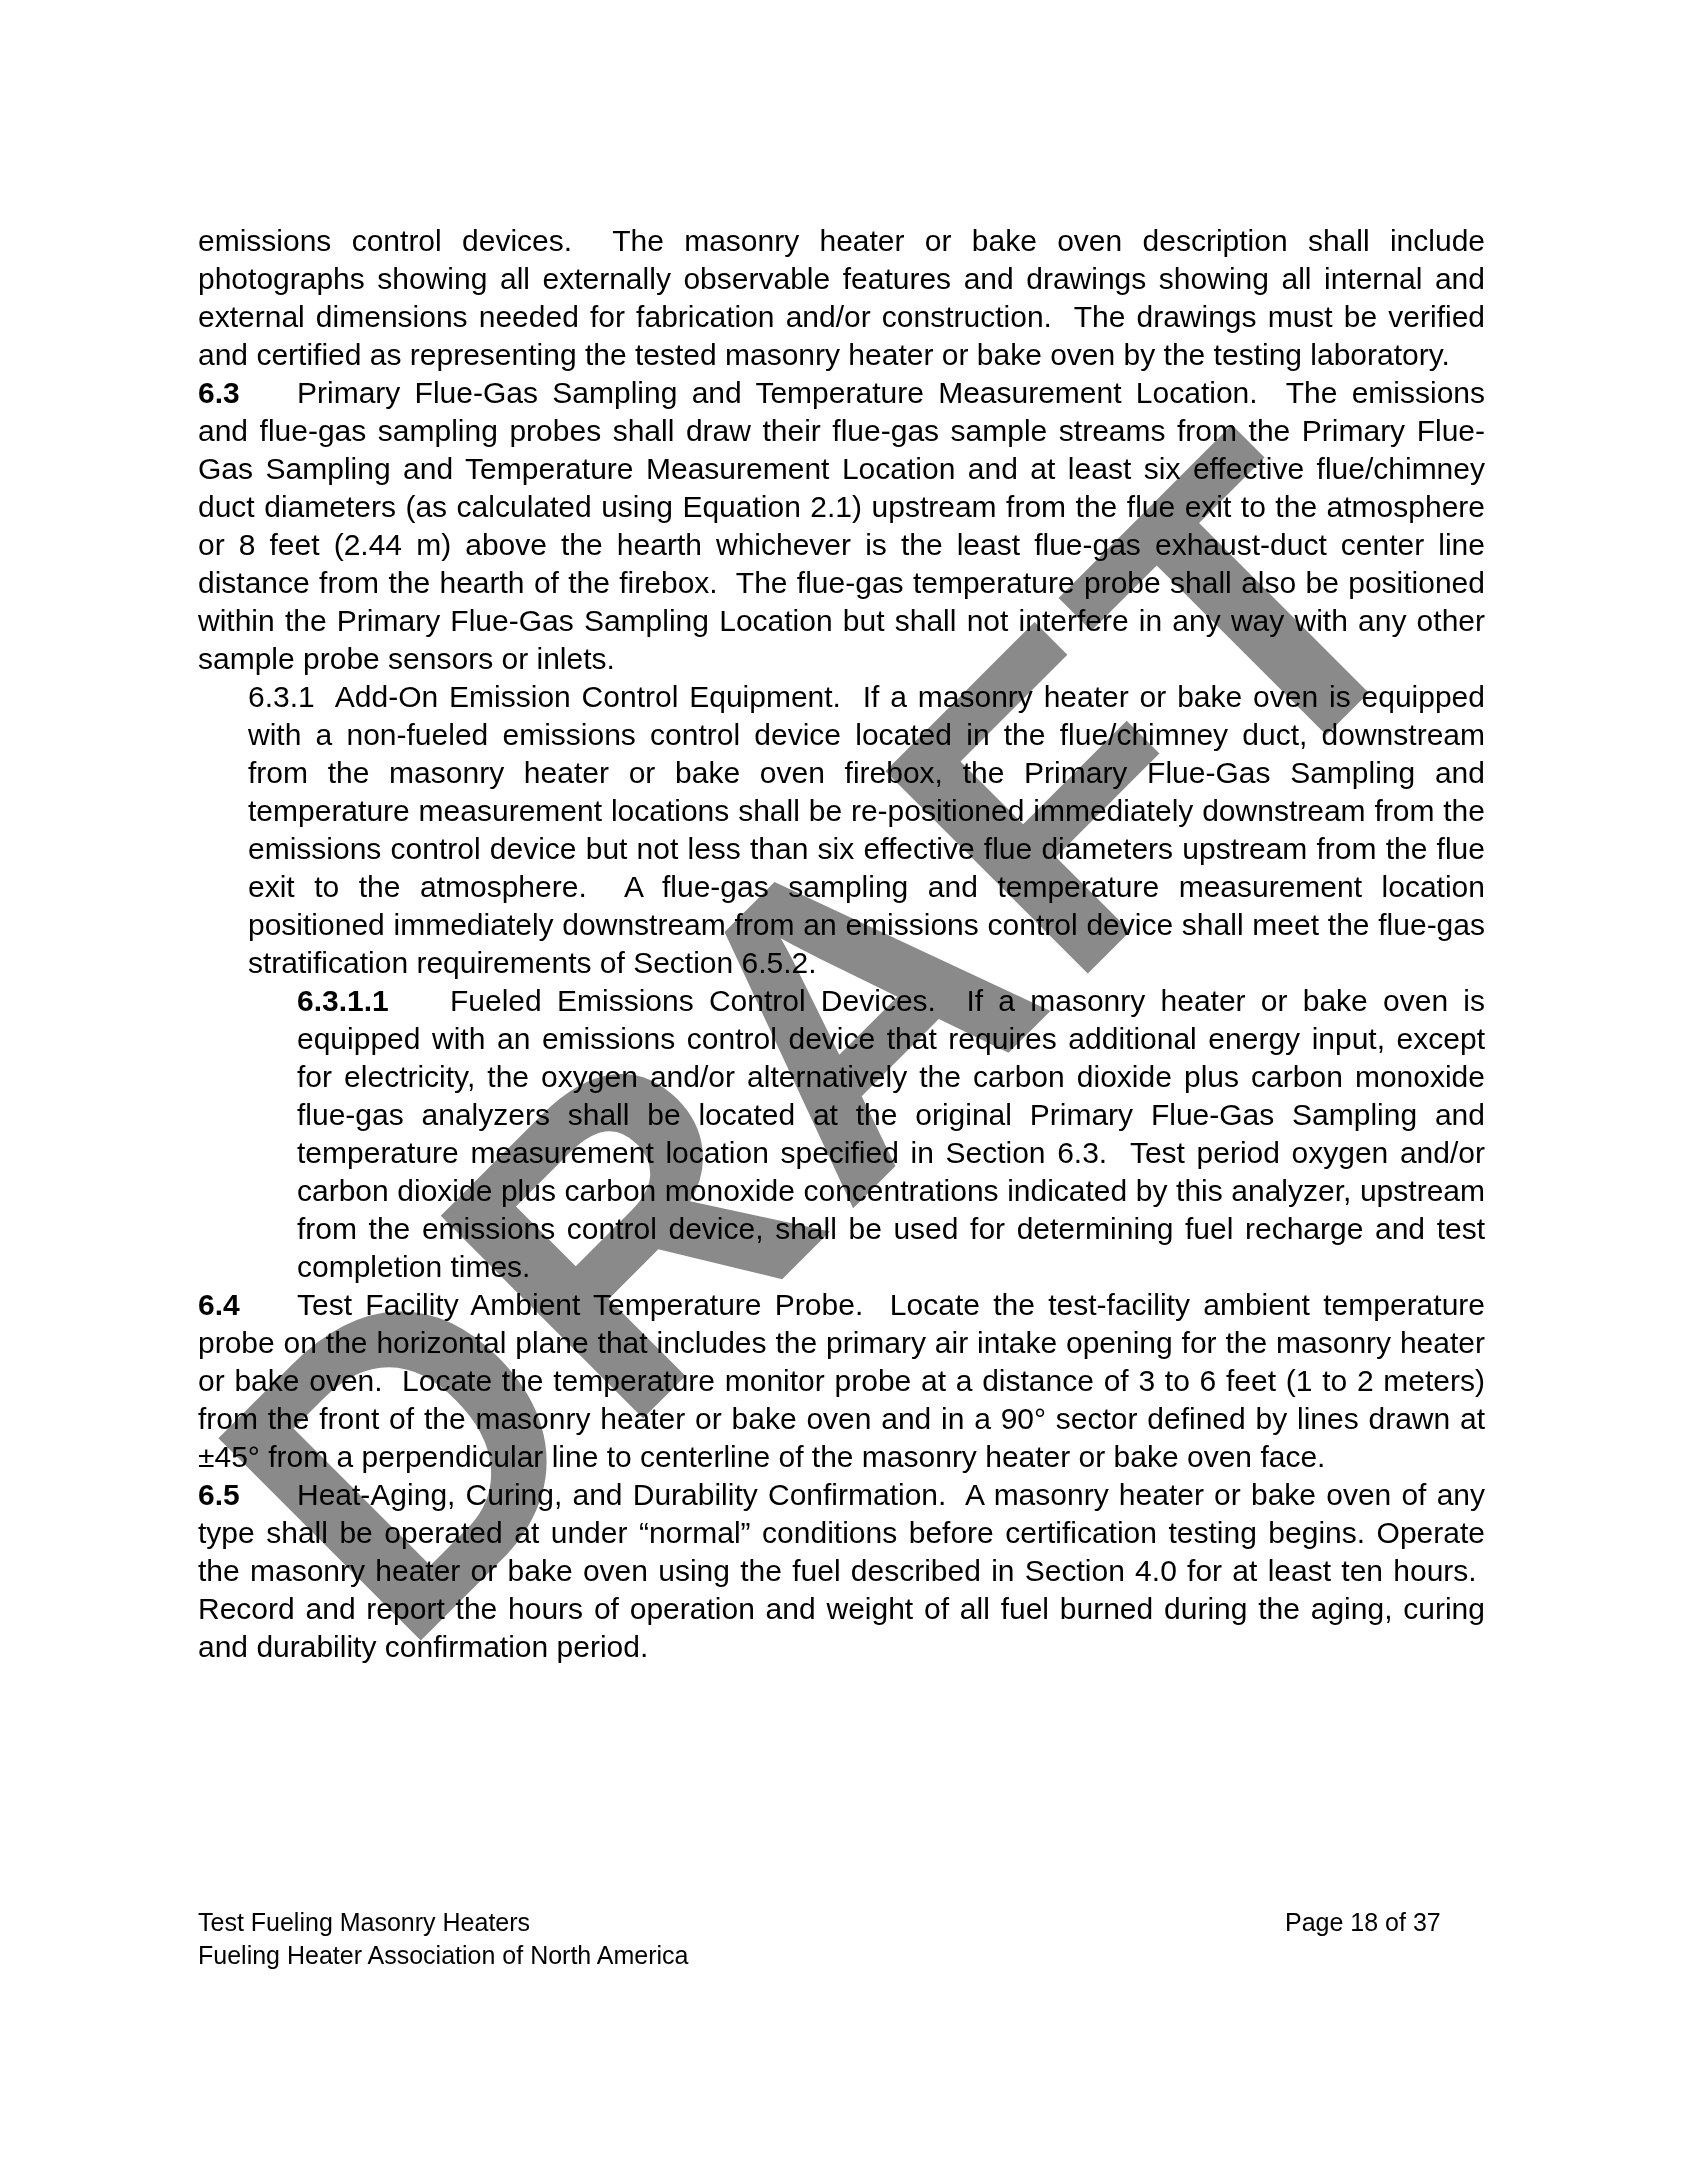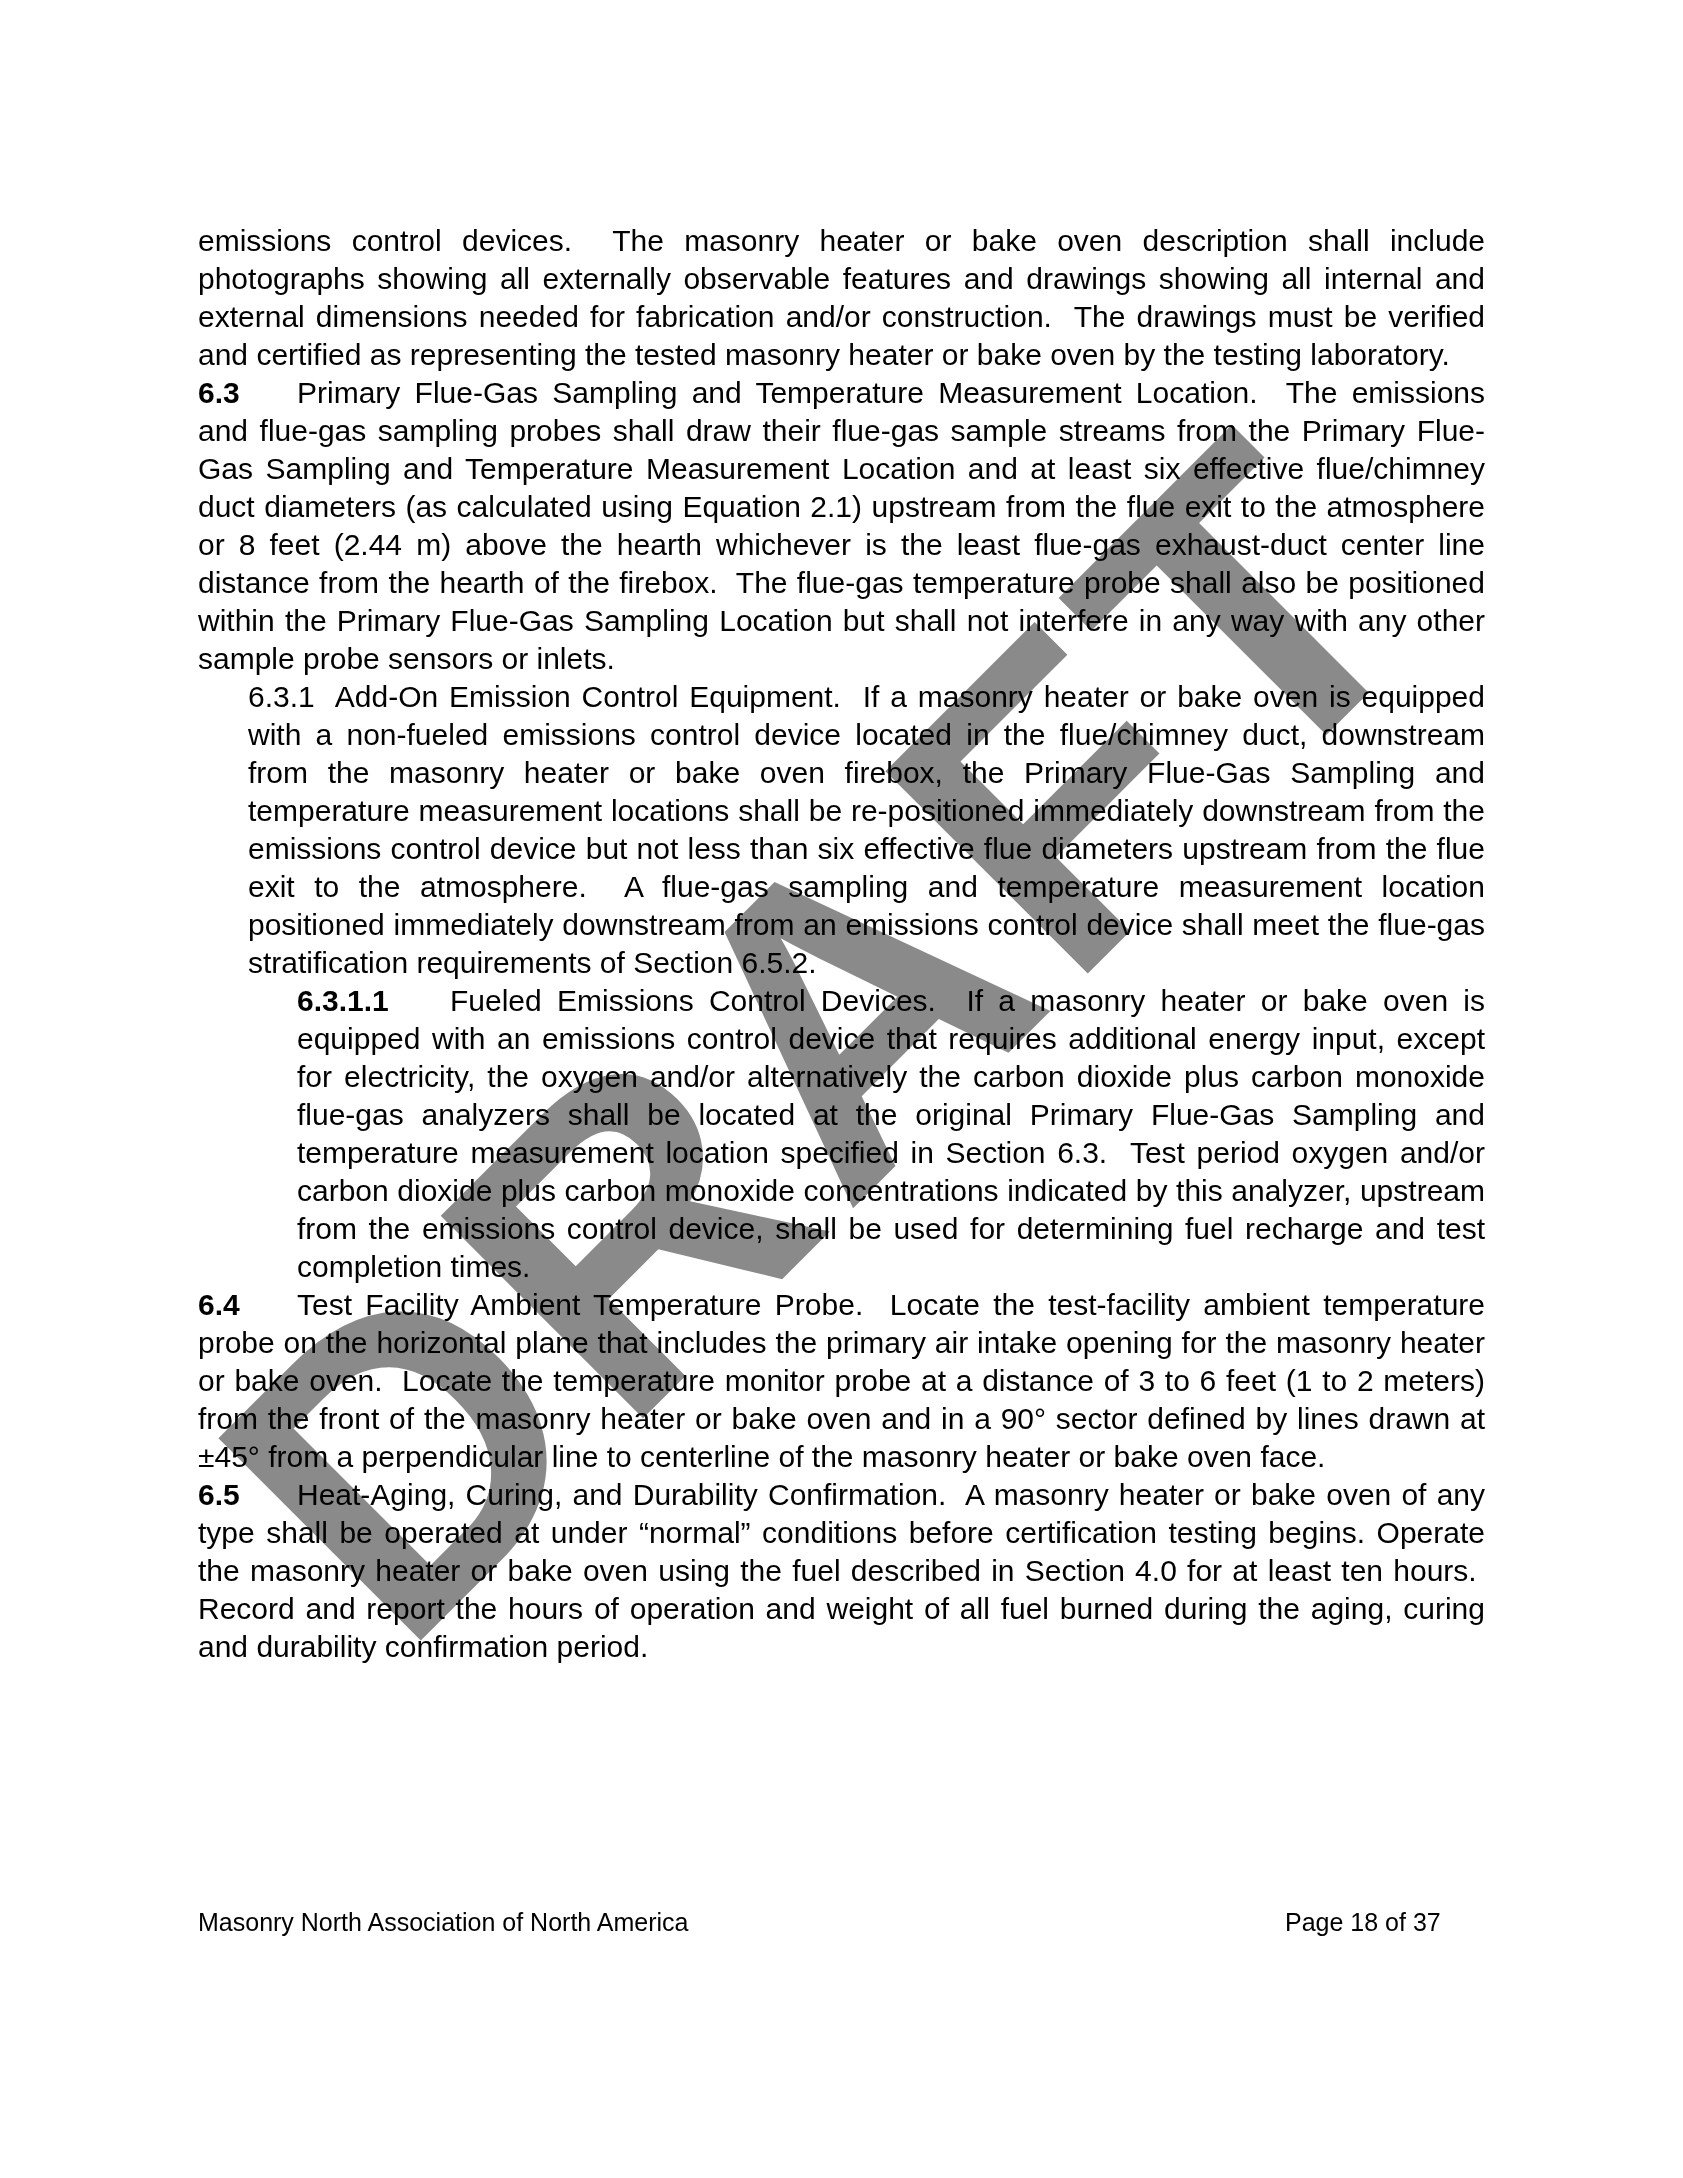--- a/index.html
+++ b/index.html
@@ -61,19 +61,20 @@
       <p class="para" style="margin-left: 0px;"><span>emissions control devices.&nbsp; The masonry heater or bake oven description shall include photographs showing all externally observable features and drawings showing all internal and external dimensions needed for fabrication and/or construction.&nbsp; The drawings must be verified and certified as representing the tested masonry heater or bake oven by the testing laboratory.</span></p>
       <p class="para" style="margin-left: 0px;"><span class="run-num" style="width: 99px;">6.3</span><span class="run-bold">Primary Flue-Gas Sampling and Temperature Measurement Location.</span><span>&nbsp; The emissions and flue-gas sampling probes shall draw their flue-gas sample streams from the Primary Flue-Gas Sampling and Temperature Measurement Location and at least six effective flue/chimney duct diameters (as calculated using Equation 2.1) upstream from the flue exit to the atmosphere or 8 feet (2.44 m) above the hearth whichever is the least flue-gas exhaust-duct center line distance from the hearth of the firebox.&nbsp; The flue-gas temperature probe shall also be positioned within the Primary Flue-Gas Sampling Location but shall not interfere in any way with any other sample probe sensors or inlets.</span></p>
       <p class="para" style="margin-left: 50px;"><span class="run-bold">6.3.1&nbsp; Add-On Emission Control Equipment.</span><span>&nbsp; If a masonry heater or bake oven is equipped with a non-fueled emissions control device located in the flue/chimney duct, downstream from the masonry heater or bake oven firebox, the Primary Flue-Gas Sampling and temperature measurement locations shall be re-positioned immediately downstream from the emissions control device but not less than six effective flue diameters upstream from the flue exit to the atmosphere.&nbsp; A flue-gas sampling and temperature measurement location positioned immediately downstream from an emissions control device shall meet the flue-gas stratification requirements of Section 6.5.2.</span></p>
       <p class="para" style="margin-left: 99px;"><span class="run-num" style="width: 153px;">6.3.1.1</span><span class="run-bold">Fueled Emissions Control Devices.</span><span>&nbsp; If a masonry heater or bake oven is equipped with an emissions control device that requires additional energy input, except for electricity, the oxygen and/or alternatively the carbon dioxide plus carbon monoxide flue-gas analyzers shall be located at the original Primary Flue-Gas Sampling and temperature measurement location specified in Section 6.3.&nbsp; Test period oxygen and/or carbon dioxide plus carbon monoxide concentrations indicated by this analyzer, upstream from the emissions control device, shall be used for determining fuel recharge and test completion times.</span></p>
       <p class="para" style="margin-left: 0px;"><span class="run-num" style="width: 99px;">6.4</span><span class="run-bold">Test Facility Ambient Temperature Probe.</span><span>&nbsp; Locate the test-facility ambient temperature probe on the horizontal plane that includes the primary air intake opening for the masonry heater or bake oven.&nbsp; Locate the temperature monitor probe at a distance of 3 to 6 feet (1 to 2 meters) from the front of the masonry heater or bake oven and in a 90° sector defined by lines drawn at ±45° from a perpendicular line to centerline of the masonry heater or bake oven face.</span></p>
       <p class="para" style="margin-left: 0px;"><span class="run-num" style="width: 99px;">6.5</span><span class="run-bold">Heat-Aging, Curing, and Durability Confirmation.</span><span>&nbsp; A masonry heater or bake oven of any type shall be operated at under “normal” conditions before certification testing begins. Operate the masonry heater or bake oven using the fuel described in Section 4.0 for at least ten hours.&nbsp; Record and report the hours of operation and weight of all fuel burned during the aging, curing and durability confirmation period.</span></p>
     </div>
 
   <div class="footer">
     <div class="footer-left">
-      <div>Masonry North Association of North America</div>
+      <div>Test Fueling Masonry Heaters</div>
+      <div>Fueling Heater Association of North America</div>
     </div>
     <div class="footer-right">Page 18 of 37</div>
   </div>
 
 </div>
 
 
 </body></html>

